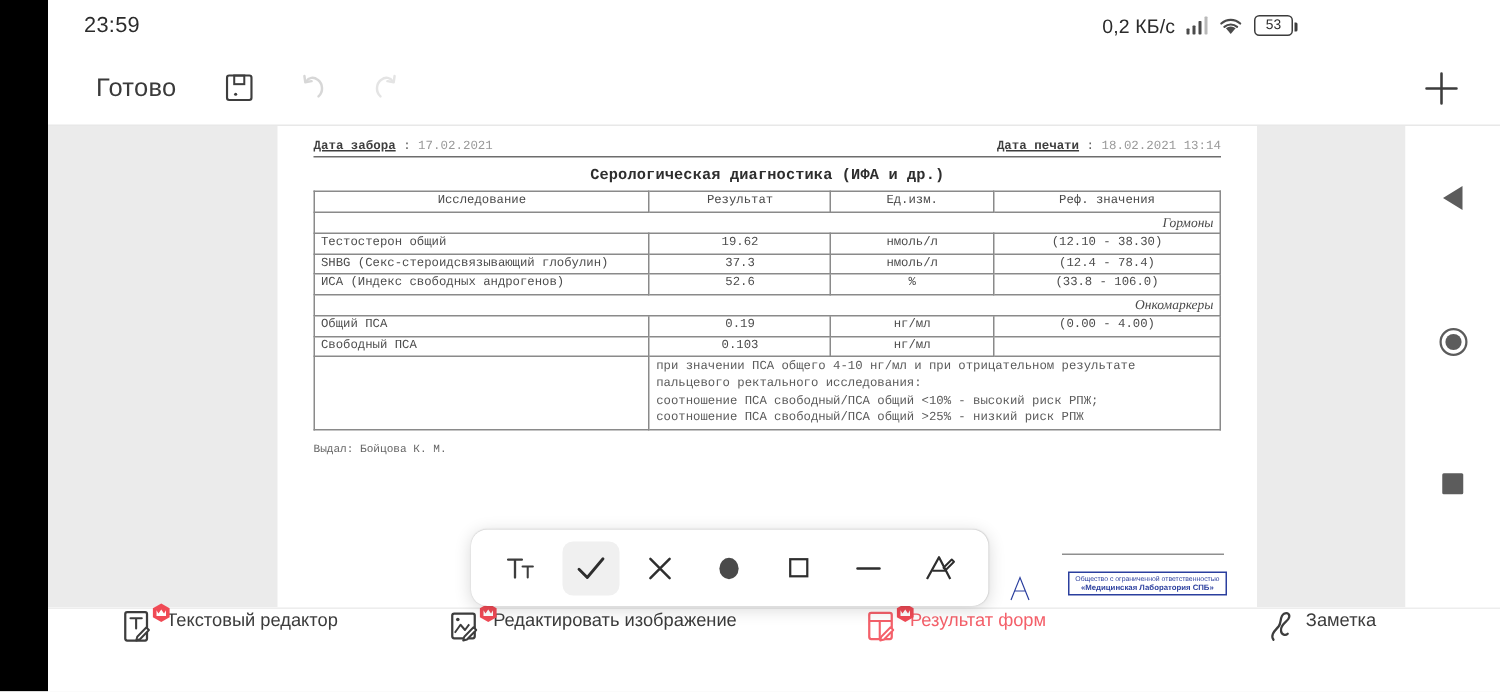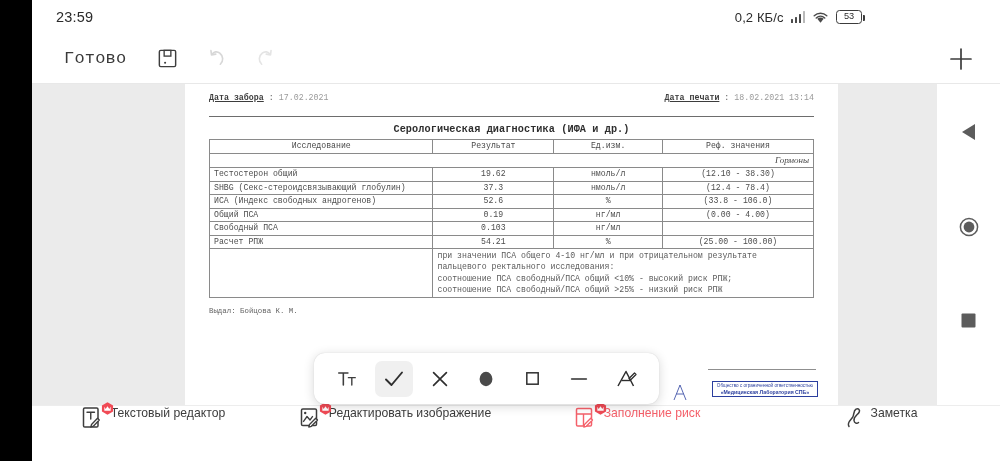--- a/index.html
+++ b/index.html
@@ -57,21 +57,21 @@
   
   .apptoolbar {
     position: absolute; left: 32px; top: 34px; width: 968px; height: 50px;
     background: #ffffff;
     display: flex; align-items: center;
     padding: 0 24px 0 28px;
     border-bottom: 1px solid #e8e8e8;
   }
   .done-btn {
     font-size: 17px; color: #3a3a3a; letter-spacing: .2px;
-    cursor: pointer; padding: 2px 4px; font-family: Liberation Mono, monospace;
+    cursor: pointer; padding: 2px 4px;
   }
   .tool-ic { margin-left: 26px; cursor: pointer; display: flex; align-items: center; }
   .tool-ic.disabled { opacity: .35; }
   .plus-btn {
     margin-left: auto; cursor: pointer;
     display: flex; align-items: center; justify-content: center;
   }
 
   
   .canvas {
@@ -87,21 +87,21 @@
     position: relative;
     font-family: "Liberation Mono", monospace;
     color: #5a5a5a;
     padding: 9px 24px 0 24px;
     font-size: 8.2px;
   }
 
   .dates {
     display: flex; justify-content: space-between;
     border-bottom: 1px solid #6d6d6d;
-    padding-bottom: 14px;
+    padding-bottom: 2px;
     font-size: 8.3px;
   }
   .dates b { color: #3d3d3d; text-decoration: underline; font-weight: 700; }
   .dates .val { color: #9a9a9a; }
   .dates .grp { white-space: nowrap; }
 
   .doctitle {
     text-align: center; font-weight: 700; color: #2e2e2e;
     font-size: 10.2px; margin: 7px 0 4px 0; letter-spacing: .1px;
   }
@@ -311,37 +311,34 @@
               <td class="c-unit">нмоль/л</td>
               <td class="c-ref">(12.4 - 78.4)</td>
             </tr>
             <tr>
               <td class="c-name">ИСА (Индекс свободных андрогенов)</td>
               <td class="c-res">52.6</td>
               <td class="c-unit">%</td>
               <td class="c-ref">(33.8 - 106.0)</td>
             </tr>
 
+            <tr class="grouprow">
+              <td colspan="4">Онкомаркеры</td>
+            </tr>
             <tr>
               <td class="c-name">Общий ПСА</td>
               <td class="c-res">0.19</td>
               <td class="c-unit">нг/мл</td>
               <td class="c-ref">(0.00 - 4.00)</td>
             </tr>
             <tr>
               <td class="c-name">Свободный ПСА</td>
               <td class="c-res">0.103</td>
               <td class="c-unit">нг/мл</td>
               <td class="c-ref"></td>
-            </tr>
-            <tr>
-              <td class="c-name">Расчет РПЖ</td>
-              <td class="c-res">54.21</td>
-              <td class="c-unit">%</td>
-              <td class="c-ref">(25.00 - 100.00)</td>
             </tr>
 
             <tr class="noterow">
               <td class="c-name noteblank">&nbsp;</td>
               <td class="notetext" colspan="3" style="white-space: pre-line;">при значении ПСА общего 4-10 нг/мл и при отрицательном результате пальцевого ректального исследования:
  соотношение ПСА свободный/ПСА общий &lt;10% - высокий риск РПЖ;
  соотношение ПСА свободный/ПСА общий &gt;25% - низкий риск РПЖ</td>
             </tr>
           </tbody>
         </table>
@@ -468,21 +465,21 @@
         <svg width="26" height="24" viewBox="0 0 26 24">
           <rect x="2.5" y="2.5" width="15" height="17.5" rx="1.3" fill="none" stroke="#f4606a" stroke-width="1.5"></rect>
           <path d="M2.5 8 H17.5 M9.5 8 V20" stroke="#f4606a" stroke-width="1.4"></path>
           <path d="M10.5 18.5 L16.7 12.2 L18.5 14 L12.3 20.3 L9.8 21 Z" fill="#ffffff" stroke="#f4606a" stroke-width="1.3" stroke-linejoin="round"></path>
         </svg>
         <svg class="crown" viewBox="0 0 14 14">
           <path d="M7 0.4 L13 3.8 V10.2 L7 13.6 L1 10.2 V3.8 Z" fill="#f04a55"></path>
           <path d="M3.6 5.2 L5 7.6 L7 4.6 L9 7.6 L10.4 5.2 L10.4 9.4 H3.6 Z" fill="#ffffff"></path>
         </svg>
       </div>
-      <div class="lbl">Заполнение риск</div>
+      <div class="lbl">Результат форм</div>
     </div>
 
     <div class="bnav">
       <div class="ic">
         <svg width="26" height="24" viewBox="0 0 26 24">
           <path d="M8 20.5 C5.5 17 9.5 14 11.5 11.5 C13.5 9 12 5 15 3.2 C17.5 1.8 19.5 4 18 6.5 C16.5 9 12.5 10.5 13 14.5 C13.3 17.2 16 18 17.5 16.5" fill="none" stroke="#3d3d3d" stroke-width="1.5" stroke-linecap="round"></path>
         </svg>
       </div>
       <div class="lbl">Заметка</div>
     </div>

